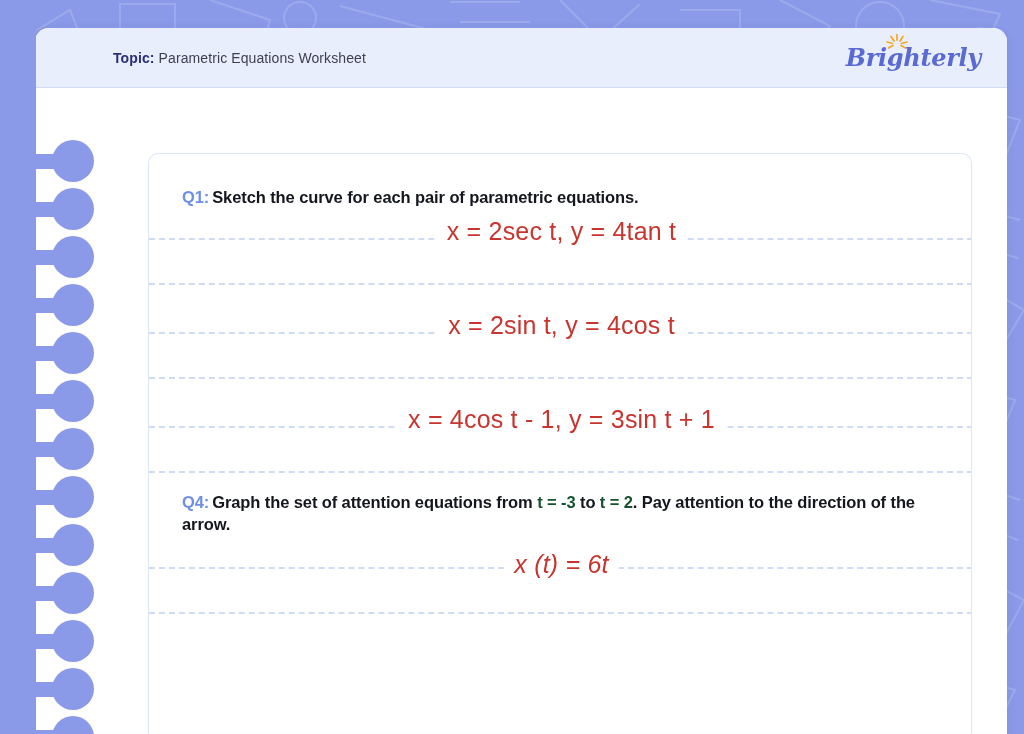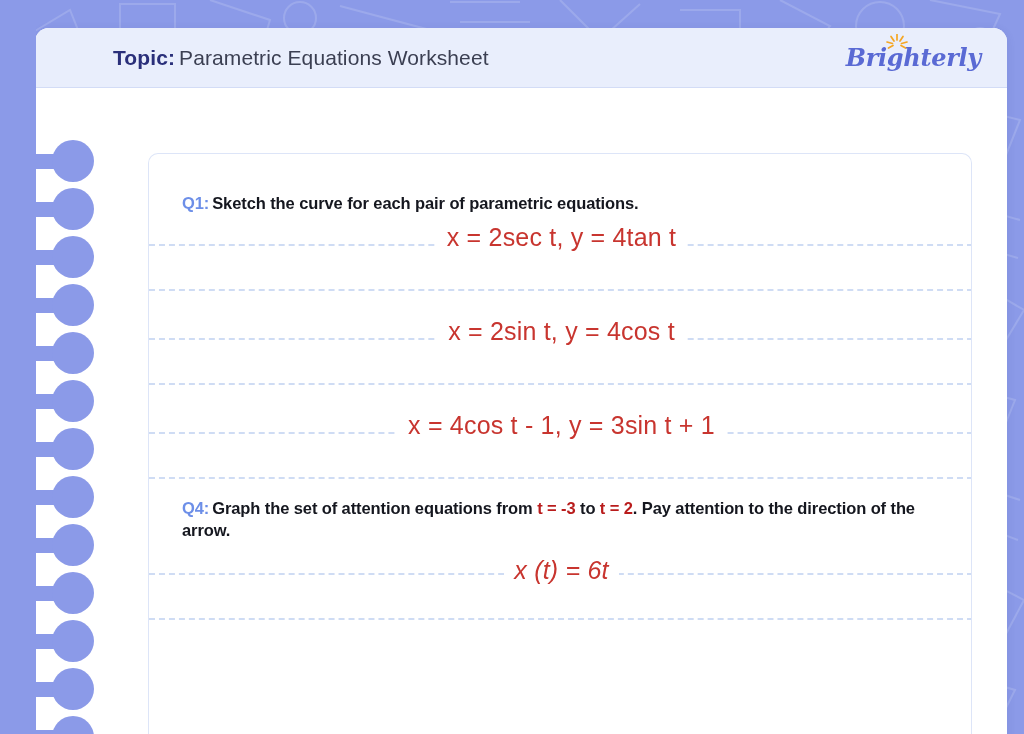--- a/index.html
+++ b/index.html
@@ -39,21 +39,21 @@
     position:relative;
     height:60px;
     background:#e9eefc;
     border-bottom:1px solid #d3dcf6;
     display:flex;
     align-items:center;
     justify-content:space-between;
     padding:0 22px 0 78px;
   }
   #topic-line {
-    font-size:21px;
+    font-size:14px;
     color:#3b3f52;
     white-space:nowrap;
     letter-spacing:.1px;
   }
   #topic-label {
     font-weight:bold;
     color:#2a2f7a;
     margin-right:4px;
   }
 
@@ -125,21 +125,21 @@
     font-weight:bold;
     color:#15171f;
     line-height:1.32;
     letter-spacing:-.1px;
   }
   .q-number {
     color:#6d8fe8;
     font-weight:bold;
     margin-right:3px;
   }
-  .t-value { color:#b91c1c; font-weight:bold; }
+  .t-value { color:#14532d; font-weight:bold; }
 
   .equation-row {
     position:relative;
     text-align:center;
     padding-top:7px;
   }
   .equation-text {
     position:relative;
     display:inline-block;
     font-size:25px;
@@ -155,21 +155,21 @@
   
   .rule-line {
     position:absolute;
     left:-33px;
     width:824px;
     border-top:2px dashed #cfdcf4;
     z-index:1;
   }
 
   
-  #question-1 { margin-top:6px; }
+  #question-1 { margin-top:0; }
   #question-2 { margin-top:56px; }
   #question-3 { margin-top:56px; }
   #question-4 { margin-top:57px; }
 </style>
 </head>
 <body>
 
 <div id="worksheet-root">
 
   <svg id="doodle-layer" viewBox="0 0 1024 734" preserveAspectRatio="none">

